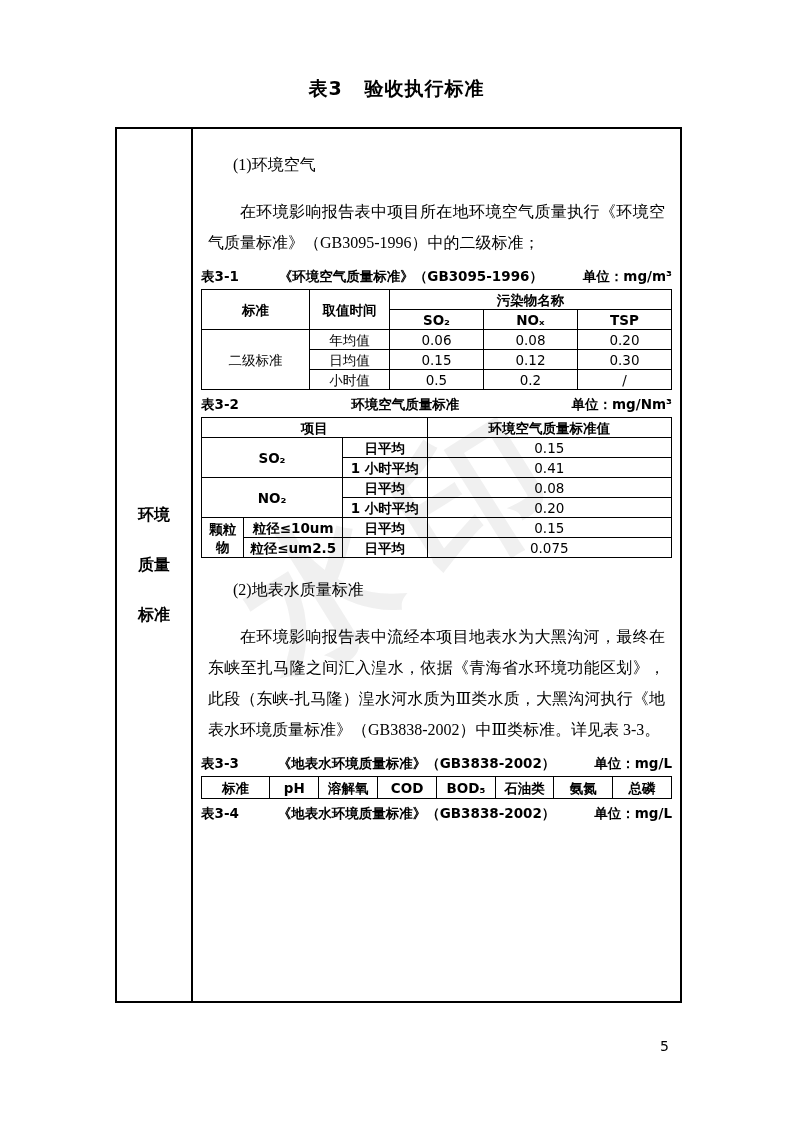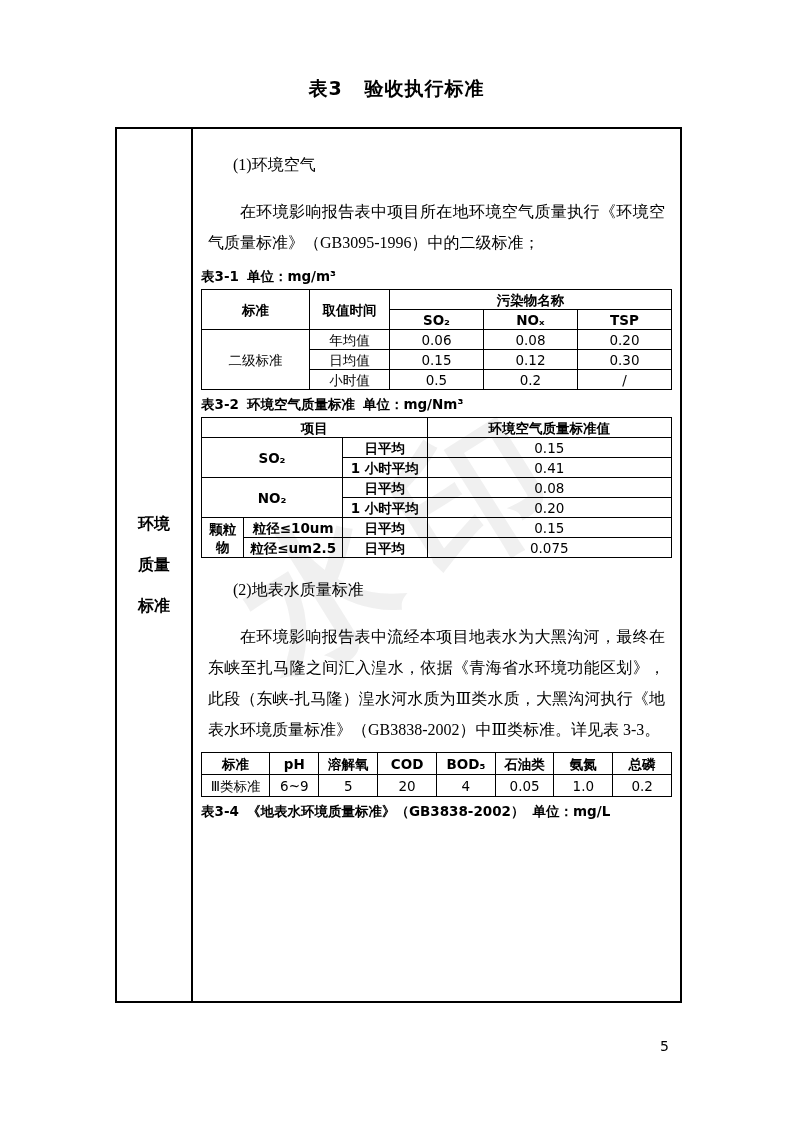--- a/index.html
+++ b/index.html
@@ -20,31 +20,31 @@
     font-family:"DejaVu Sans",sans-serif;font-weight:bold;font-size:150px;
     color:rgba(150,150,150,0.14);letter-spacing:30px;white-space:nowrap;
     pointer-events:none;user-select:none;
   }
   .frame{
     position:absolute;left:115px;top:127px;width:563px;height:872px;
     border:2px solid #000;display:flex;z-index:1;background:transparent;overflow:hidden;
   }
   .sidebar{
     width:74px;border-right:2px solid #000;display:flex;flex-direction:column;
-    justify-content:center;align-items:center;gap:20px;
+    justify-content:center;align-items:center;gap:29px;
     font-weight:bold;font-size:16px;flex:none;
   }
   .content{flex:1;padding:4px 8px 0 8px;font-size:16px;min-width:0;}
   .para{
     margin:7px;line-height:31px;text-align:justify;text-justify:inter-character;
     text-indent:2em;
   }
   .sect{margin:16px;line-height:31px;text-indent:1em;}
   .tcap{
-    display:flex;justify-content:flex-start;align-items:center;gap:8px;
+    display:flex;justify-content:space-between;align-items:center;gap:8px;
     font-family:"DejaVu Sans","Liberation Sans",sans-serif;
     font-weight:bold;font-size:13.5px;line-height:22px;margin:3px 0 2px 0;
     white-space:nowrap;
   }
   table{width:100%;border-collapse:collapse;table-layout:fixed;}
   td,th{
     border:1.5px solid #000;text-align:center;vertical-align:middle;
     padding:0 2px;font-size:13.5px;line-height:18px;height:19px;
     font-family:"DejaVu Sans","Liberation Sans",sans-serif;font-weight:normal;
     overflow:hidden;
@@ -73,20 +73,21 @@
     <div>标准</div>
   </div>
 
   <div class="content">
 
     <p class="sect">(1)环境空气</p>
     <p class="para">在环境影响报告表中项目所在地环境空气质量执行《环境空气质量标准》（GB3095-1996）中的二级标准；</p>
 
     <div class="tcap">
       <span>表3-1</span>
+      <span>《环境空气质量标准》（GB3095-1996）</span>
       <span>单位：mg/m³</span>
     </div>
 
     <table>
       <colgroup>
           <col style="width:23%">
           <col style="width:17%">
           <col style="width:20%">
           <col style="width:20%">
           <col style="width:20%">
@@ -171,20 +172,25 @@
         <td class="b">粒径≤um2.5</td>
         <td class="b">日平均</td>
         <td>0.075</td>
       </tr>
     </tbody>
       </table>
 
     <p class="sect">(2)地表水质量标准</p>
     <p class="para">在环境影响报告表中流经本项目地表水为大黑沟河，最终在东峡至扎马隆之间汇入湟水，依据《青海省水环境功能区划》，此段（东峡-扎马隆）湟水河水质为Ⅲ类水质，大黑沟河执行《地表水环境质量标准》（GB3838-2002）中Ⅲ类标准。详见表 3-3。</p>
 
+    <div class="tcap">
+      <span>表3-3</span>
+      <span>《地表水环境质量标准》（GB3838-2002）</span>
+      <span>单位：mg/L</span>
+    </div>
 
     <table class="t34">
       <colgroup>
           <col style="width:14.5%">
           <col style="width:10.5%">
           <col style="width:12.5%">
           <col style="width:12.5%">
           <col style="width:12.5%">
           <col style="width:12.5%">
           <col style="width:12.5%">
@@ -194,30 +200,20 @@
           <tr>
         <th>标准</th>
         <th>pH</th>
         <th>溶解氧</th>
         <th>COD</th>
         <th>BOD₅</th>
         <th>石油类</th>
         <th>氨氮</th>
         <th>总磷</th>
       </tr>
-      <tr>
-        <td>Ⅲ类标准</td>
-        <td>6~9</td>
-        <td>5</td>
-        <td>20</td>
-        <td>4</td>
-        <td>0.05</td>
-        <td>1.0</td>
-        <td>0.2</td>
-      </tr>
     </tbody>
       </table>
 
 
     <div class="tcap">
       <span>表3-4</span>
       <span>《地表水环境质量标准》（GB3838-2002）</span>
       <span>单位：mg/L</span>
     </div>
 

